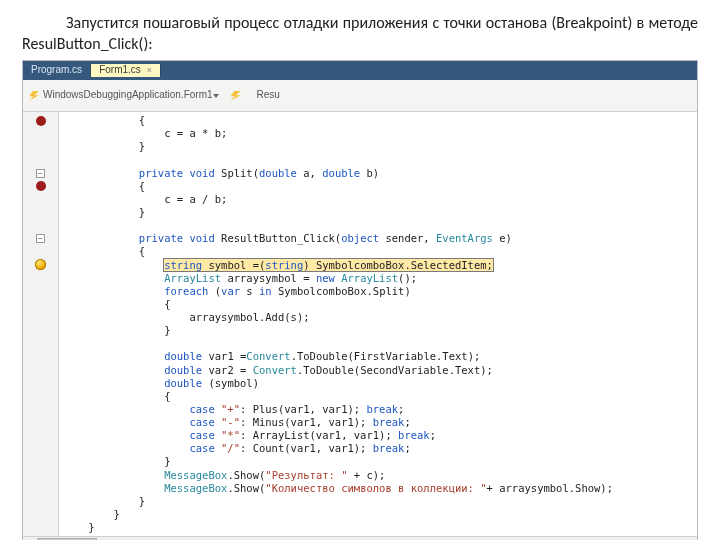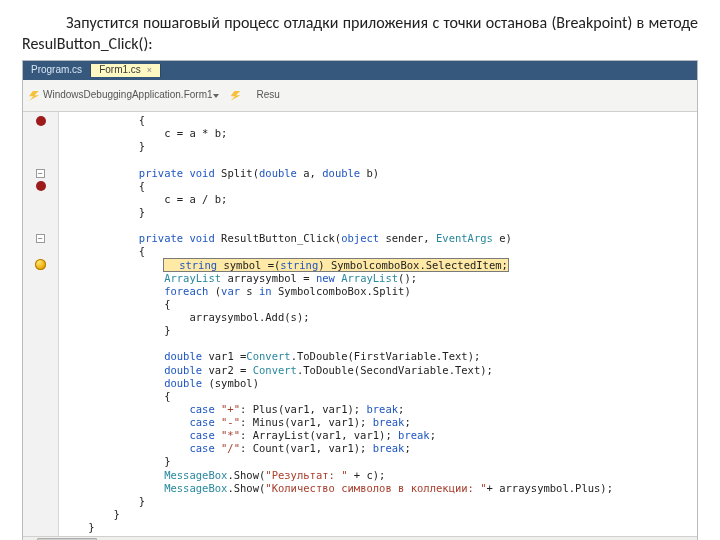--- a/index.html
+++ b/index.html
@@ -94,21 +94,21 @@
   }
   pre {
     margin:0; padding:2px 0 2px 4px;
     white-space: pre;
     font-family: "Consolas", monospace;
   }
   .k { color:#1e55c1;text-align:right; }          
   .t { color:#28889d; }          
   .s { color:#a73e2c; }
   .hl { background:#ffe9a6; }
-  .box { outline:1px solid #7a7a7a;padding-left:15px; }
+  .box { outline:1px solid #7a7a7a; }
   .scrollbar {
     height:13px; background:#efefed; border-top:1px solid #d0d0ce;
     position:relative;
   }
   .scrollbar .thumb {
     position:absolute; left:14px; top:1px; height:10px; width:60px;
     background:#cfcfcf; border:1px solid #aeaeae; border-radius:1px;
   }
   .scrollbar .arrow {
     position:absolute; top:2px; width:10px; height:9px; display:flex; align-items:center; justify-content:center;
@@ -208,21 +208,21 @@
 <span>                </span><span class="k">double</span><span> var1 =</span><span class="t">Convert</span><span>.ToDouble(FirstVariable.Text);</span>
 <span>                </span><span class="k">double</span><span> var2 = </span><span class="t">Convert</span><span>.ToDouble(SecondVariable.Text);</span>
 <span>                </span><span class="k">double</span><span> (symbol)</span>
 <span>                {</span>
 <span>                    </span><span class="k">case </span><span class="s">"+"</span><span>: Plus(var1, var1); </span><span class="k">break</span><span>;</span>
 <span>                    </span><span class="k">case </span><span class="s">"-"</span><span>: Minus(var1, var1); </span><span class="k">break</span><span>;</span>
 <span>                    </span><span class="k">case </span><span class="s">"*"</span><span>: ArrayList(var1, var1); </span><span class="k">break</span><span>;</span>
 <span>                    </span><span class="k">case </span><span class="s">"/"</span><span>: Count(var1, var1); </span><span class="k">break</span><span>;</span>
 <span>                }</span>
 <span>                </span><span class="t">MessageBox</span><span>.Show(</span><span class="s">"Результат: "</span><span> + c);</span>
-<span>                </span><span class="t">MessageBox</span><span>.Show(</span><span class="s">"Количество символов в коллекции: "</span><span>+ arraysymbol.Plus);</span>
+<span>                </span><span class="t">MessageBox</span><span>.Show(</span><span class="s">"Количество символов в коллекции: "</span><span>+ arraysymbol.Show);</span>
 <span>            }</span>
 <span>        }</span>
 <span>    }</span>
 </pre>
   </div>
 
   <div class="scrollbar">
     <span class="arrow l"></span>
     <span class="thumb"></span>
     <span class="arrow r"></span>

